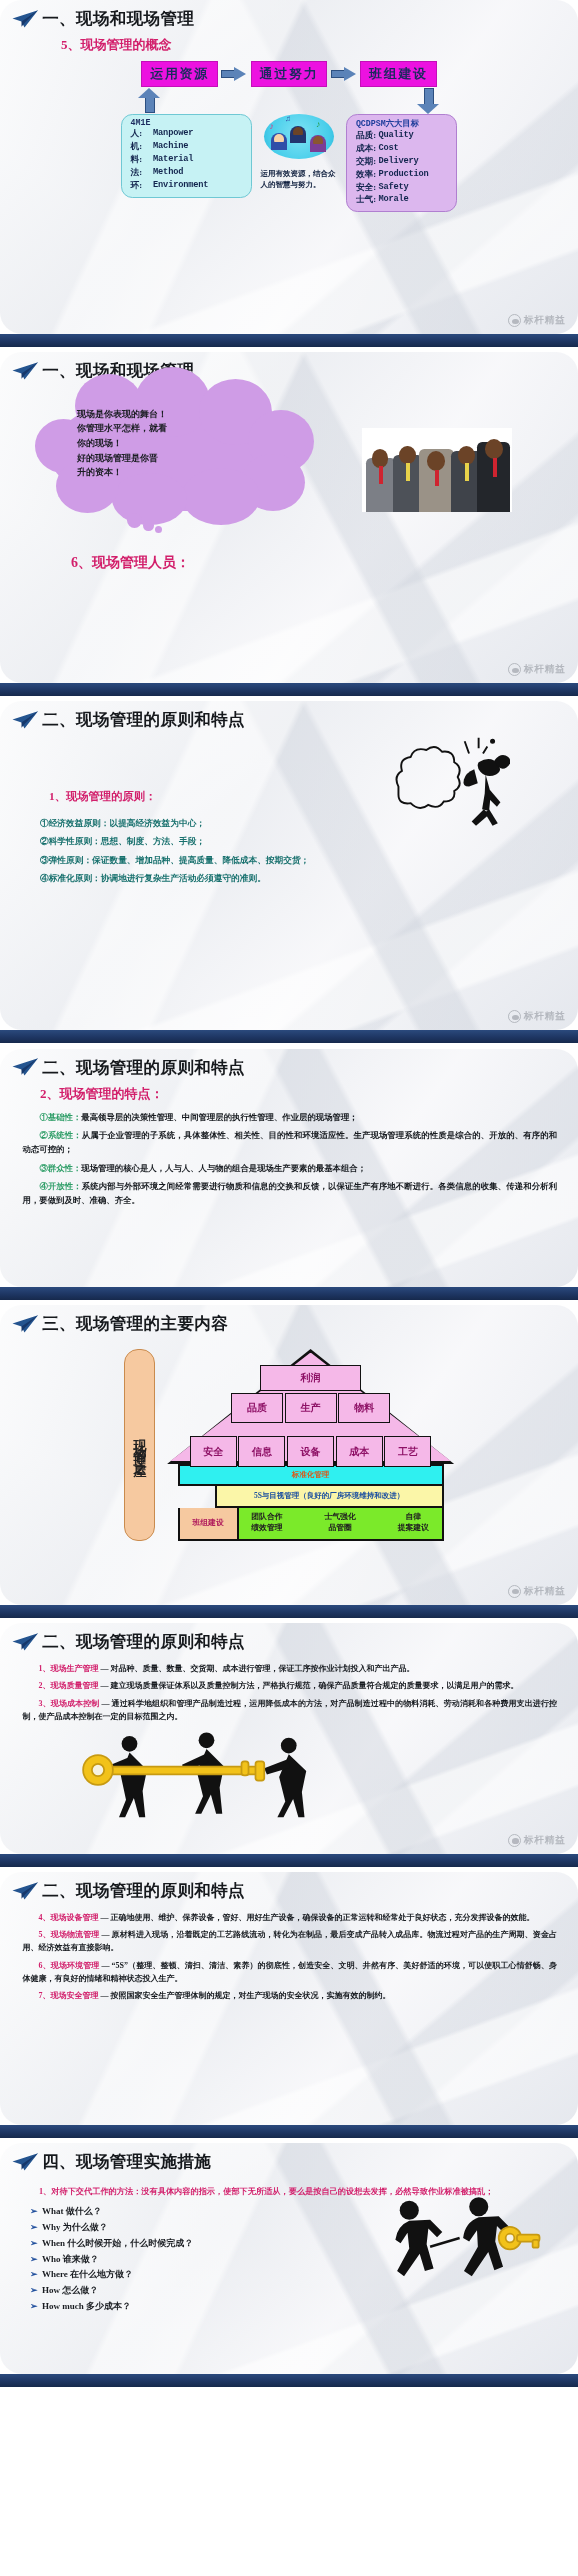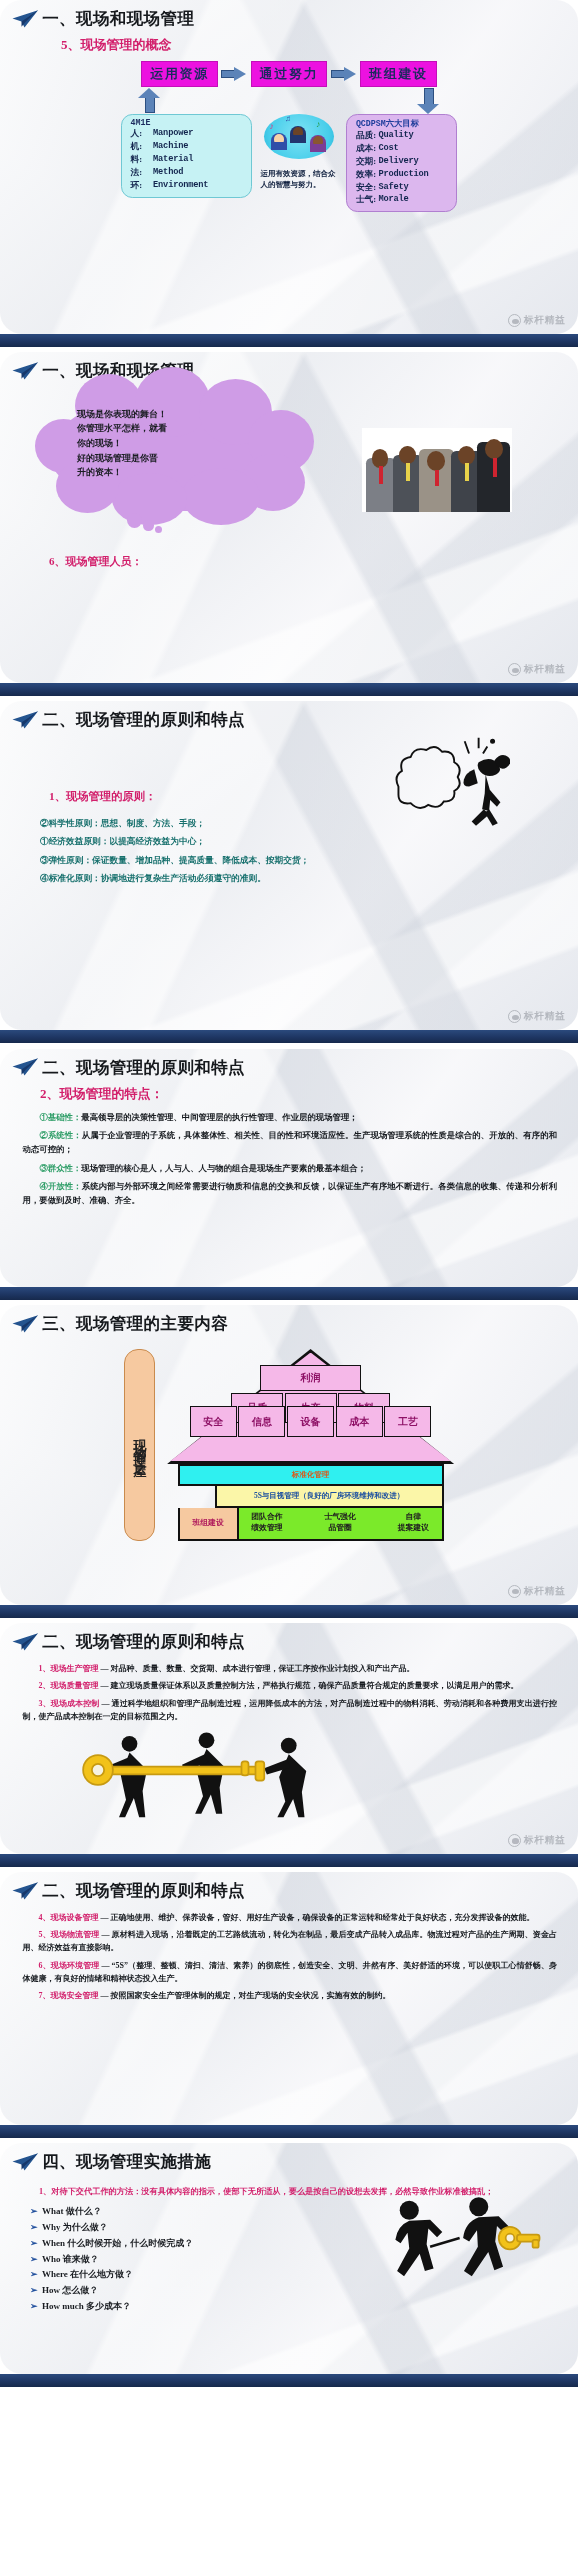--- a/index.html
+++ b/index.html
@@ -49,21 +49,21 @@
     font-size: 16.5px;
     font-weight: 700;
     color:#16191d;
     letter-spacing: 0.4px;
     font-family:"Liberation Serif","DejaVu Serif",serif;
   }
   .subhead {
     font-size: 13px; font-weight:700; color:#d21f6b;
     padding-left: 61px; padding-top: 4.4px;
   }
-  .subhead.small { font-size:11px; padding-left:49px; }
+  .subhead.small { font-size:14px; padding-left:49px;margin-left:22px; }
 
   
   .txt {
     font-size: 8px;
     line-height: 1.62;
     color: #161a1f;
     font-weight: 700;
     padding: 0 21px 0 22.6px;
     text-align: justify;
   }
@@ -432,22 +432,22 @@
           <path d="M112 44 l6 22 l-2 20 l-8 -2 l3 -18z"></path>
           <path d="M117 62 l12 14 l-4 5 l-12 -12z"></path>
           <path d="M110 84 l-14 14 l5 5 l15 -13z"></path>
           <path d="M116 84 l10 16 l-6 3 l-9 -15z"></path>
           <path d="M122 28 q8 -10 16 -4 q6 6 -2 12 q-8 5 -14 -8z"></path>
         </g>
       </svg>
 
       <div class="subhead" style="padding-top:56px;padding-left:49px;font-size:11.3px">1、现场管理的原则：</div>
       <div class="txt teal" style="padding-top:7px;font-size:8.7px">
+        <p>①经济效益原则：以提高经济效益为中心；</p>
         <p>②科学性原则：思想、制度、方法、手段；</p>
-        <p>①经济效益原则：以提高经济效益为中心；</p>
         <p>③弹性原则：保证数量、增加品种、提高质量、降低成本、按期交货；</p>
         <p>④标准化原则：协调地进行复杂生产活动必须遵守的准则。</p>
       </div>
     </div>
     <div class="wm">
       <div class="wm-badge"></div>
       <div class="wm-text">标杆精益</div>
     </div>
   </div>
   <div class="footbar"></div>
@@ -495,21 +495,21 @@
             <div class="roof-out"></div>
             <div class="roof-in"></div>
             <div class="rlvl" style="top:15.7px">
               <div class="rcell" style="width:101px;height:26px">利润</div>
             </div>
             <div class="rlvl" style="top:44px">
               <div class="rcell" style="width:52px;height:30px">品质</div>
               <div class="rcell" style="width:52px;height:30px">生产</div>
               <div class="rcell" style="width:52px;height:30px">物料</div>
             </div>
-            <div class="rlvl" style="top:57px">
+            <div class="rlvl" style="top:87px">
               <div class="rcell" style="width:47px;height:31px">安全</div>
               <div class="rcell" style="width:47px;height:31px">信息</div>
               <div class="rcell" style="width:47px;height:31px">设备</div>
               <div class="rcell" style="width:47px;height:31px">成本</div>
               <div class="rcell" style="width:47px;height:31px">工艺</div>
             </div>
           </div>
 
           <div style="padding:0 10.5px">
             <div class="band std">标准化管理</div>

